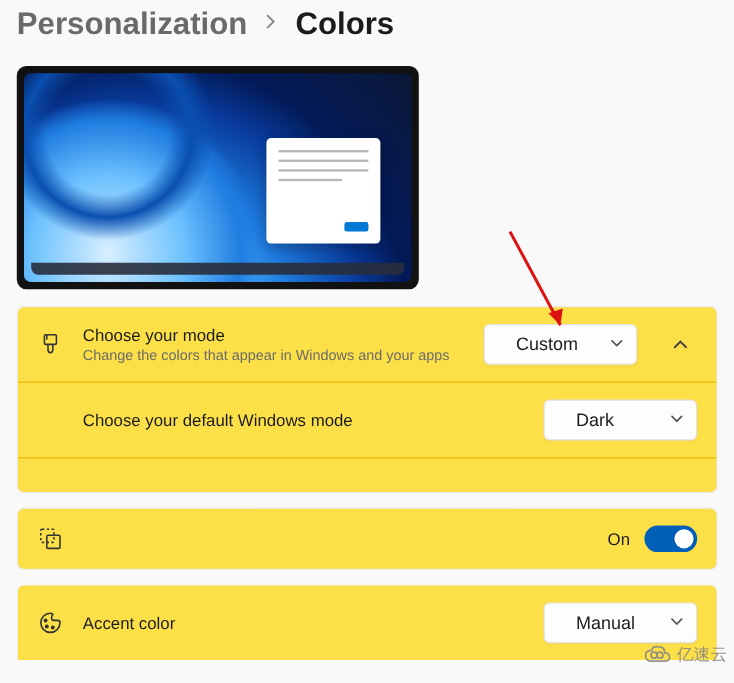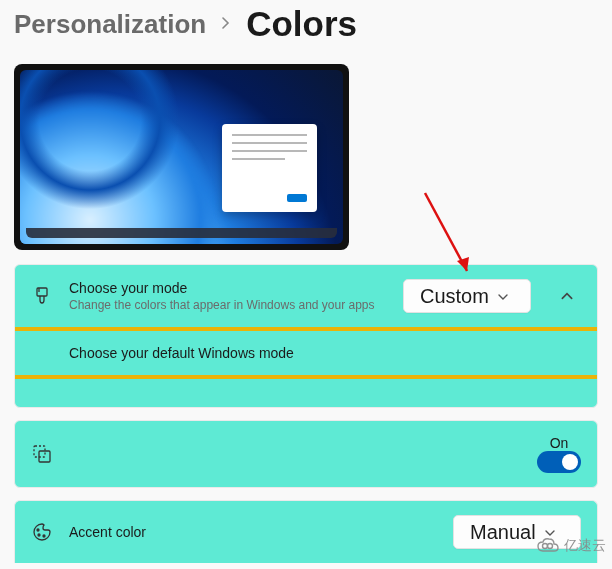--- a/index.html
+++ b/index.html
@@ -1,50 +1,50 @@
 <!DOCTYPE html>
 <html><head>
 <meta charset="utf-8">
 <style>
   * { box-sizing: border-box; margin: 0; padding: 0; font-family: 'Segoe UI', Tahoma, sans-serif; }
   body { width: 612px; height: 569px; background: #f9f9f9; overflow: hidden; position: relative; }
 
   .breadcrumb { display: flex; align-items: center; gap: 14px; padding: 4px 14px 20px 14px; }
   .breadcrumb .parent { font-size: 26px; font-weight: 600; color: #6a6a6a; cursor: pointer; }
   .breadcrumb .chev { color: #888; }
-  .breadcrumb .current { font-size: 35px; font-weight: 600; color: #1b1b1b; }
+  .breadcrumb .current { font-size: 26px; font-weight: 600; color: #1b1b1b; }
 
   .preview { margin: 0 14px 14px 14px; width: 335px; height: 186px; border-radius: 8px; background: #111; padding: 6px; position: relative; }
   .preview-wall { width: 100%; height: 100%; border-radius: 6px; background:
       radial-gradient(circle at 30% 120%, #bfe3ff 0%, #59b7ff 25%, #1f7de0 40%, #083a9b 60%, #031a58 72%, #0a1735 100%);
       position: relative; overflow: hidden; }
   .swirl { position:absolute; border-radius:50%; }
   .s1 { width:260px; height:260px; left:-60px; top:20px; background: radial-gradient(circle, #d8efff 0%, #6cc1ff 35%, #1f7de0 60%, transparent 70%); filter: blur(1px); }
   .s2 { width:180px; height:180px; left:-20px; top:-40px; background: radial-gradient(circle, transparent 40%, #0a4fb0 55%, transparent 70%); }
   .taskbar { position:absolute; left:6px; right:6px; bottom:6px; height:10px; background: rgba(40,45,60,0.9); border-radius: 0 0 6px 6px; }
   .winmock { position:absolute; right:26px; top:54px; width:95px; height:88px; background:#fff; border-radius:4px; box-shadow:0 4px 10px rgba(0,0,0,.25); padding:10px 10px; }
   .winmock .line { height:2px; background:#b8b8b8; margin-bottom:6px; }
   .winmock .line.short { width:70%; }
   .winmock .btn { position:absolute; right:10px; bottom:10px; width:20px; height:8px; background:#0078d4; border-radius:2px; }
 
-  .card { margin: 12px 14px 0 14px; background:#5eead4; border:1px solid #eaeaea; border-radius:6px; }
+  .card { margin: 12px 14px 0 14px; background:#fde047; border:1px solid #eaeaea; border-radius:6px; }
   .row { display:flex; align-items:center; padding:14px 16px; gap:16px; }
-  .row + .row { border-top:4px solid #eab308; }
+  .row + .row { border-top:1px solid #eab308; }
   .row .icon { width:22px; display:flex; justify-content:center; color:#333; }
   .row.sub .icon { width:22px; }
   .row .labels { flex:1; }
   .row .title { font-size:14px; color:#1b1b1b; }
   .row .desc { font-size:12px; color:#6b6b6b; margin-top:2px; }
 
-  .select { display:flex; align-items:center; gap:8px; min-width:128px; height:34px; padding:0 10px 0 16px; background:#fdfdfd; border:1px solid #e2e2e2; border-radius:5px; font-size:20px; color:#1b1b1b; cursor:pointer; box-shadow: 0 1px 1px rgba(0,0,0,0.03);}
+  .select { display:flex; align-items:center; justify-content:space-between; gap:8px; min-width:128px; height:34px; padding:0 10px 0 26px; background:#fdfdfd; border:1px solid #e2e2e2; border-radius:5px; font-size:15px; color:#1b1b1b; cursor:pointer; box-shadow: 0 1px 1px rgba(0,0,0,0.03);}
   .select .chev-d { color:#555; }
 
   .expand { width:28px; height:28px; display:flex; align-items:center; justify-content:center; color:#444; cursor:pointer; margin-left:6px;}
 
-  .toggle-wrap { display:flex; align-items:center; gap:0;flex-direction:column; }
+  .toggle-wrap { display:flex; align-items:center; gap:12px; }
   .toggle-label { font-size:14px; color:#1b1b1b; }
   .toggle { width:44px; height:22px; border-radius:11px; background:#005fb8; position:relative; cursor:pointer; }
   .toggle .knob { position:absolute; right:3px; top:3px; width:16px; height:16px; background:#fff; border-radius:50%; }
 
   .arrow-annot { position:absolute; left:413px; top:185px; pointer-events:none; }
 
   .watermark { position:absolute; right:6px; bottom:14px; display:flex; align-items:center; gap:4px; color:#888; font-size:14px; opacity:.9;}
   .watermark svg { color:#888; }
 
   .card.cut { border-bottom-left-radius:0; border-bottom-right-radius:0; border-bottom:none; }
@@ -103,20 +103,28 @@
           <path d="M2 8 L6 4 L10 8" stroke="currentColor" stroke-width="1.4" fill="none" stroke-linecap="round"></path>
         </svg>
     </div>
   </div>
 
   <div class="row sub">
     <div class="icon"></div>
     <div class="labels">
       <div class="title">Choose your default Windows mode</div>
     </div>
+    <div class="select">
+      <span>Dark</span>
+      <span class="chev-d">
+        <svg width="12" height="12" viewBox="0 0 12 12">
+            <path d="M2 4 L6 8 L10 4" stroke="currentColor" stroke-width="1.4" fill="none" stroke-linecap="round"></path>
+          </svg>
+      </span>
+    </div>
   </div>
 
   <div class="row sub">
     <div class="icon"></div>
   </div>
 </div>
 
 <div class="card">
   <div class="row">
     <div class="icon">

